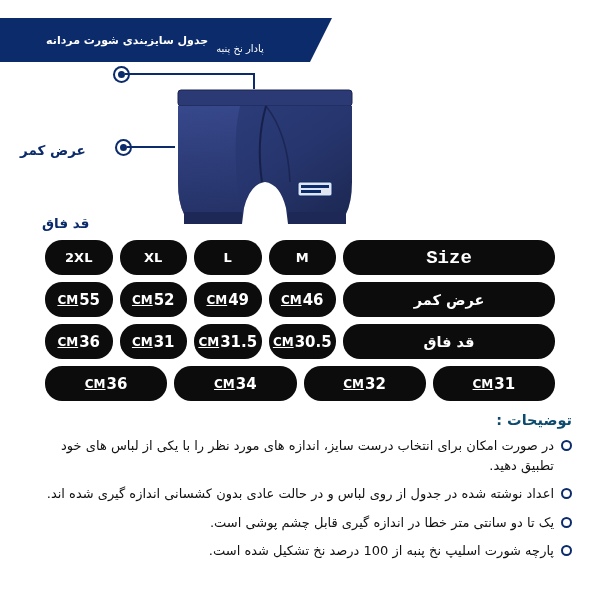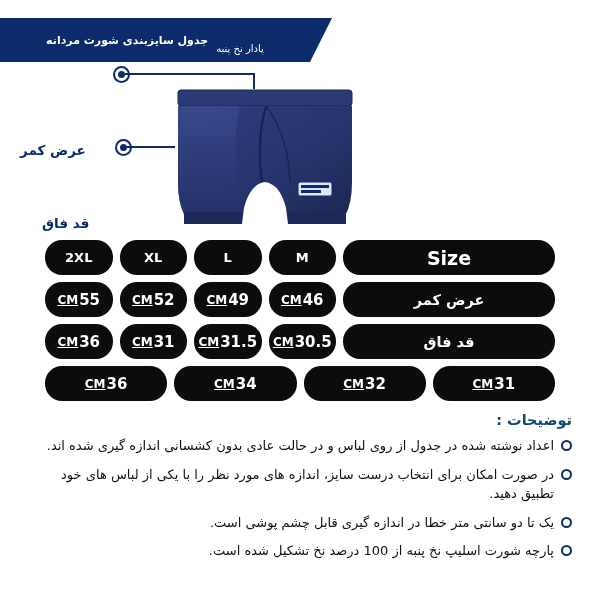--- a/index.html
+++ b/index.html
@@ -117,21 +117,21 @@
   .cell.label {
     flex: 0 0 212px;
     font-size: 14.5px;
   }
   .cell.val {
     flex: 1 1 0;
   }
   .cell.head {
     font-size: 13px;
   }
-  .cell.label.head { font-size: 19px; }
+  .cell.label.head { font-size: 19px; font-family: Liberation Mono, monospace; }
   .unit {
     font-size: 12px;
     font-weight: bold;
     vertical-align: super;
     margin-right: 1px;
     text-decoration: underline;
   }
 
   
   .notes {
@@ -289,25 +289,25 @@
         <span class="unit">CM</span>
       </div>
   </div>
 </div>
 
 <div class="notes">
   <div class="notes-title">توضیحات :</div>
 
   <div class="note">
     <span class="bullet"></span>
-    <span class="note-text">اعداد نوشته شده در جدول از روی لباس و در حالت عادی بدون کشسانی اندازه گیری شده اند.</span>
+    <span class="note-text">در صورت امکان برای انتخاب درست سایز، اندازه های مورد نظر را با یکی از لباس های خود تطبیق دهید.</span>
   </div>
   <div class="note">
     <span class="bullet"></span>
-    <span class="note-text">در صورت امکان برای انتخاب درست سایز، اندازه های مورد نظر را با یکی از لباس های خود تطبیق دهید.</span>
+    <span class="note-text">اعداد نوشته شده در جدول از روی لباس و در حالت عادی بدون کشسانی اندازه گیری شده اند.</span>
   </div>
   <div class="note">
     <span class="bullet"></span>
     <span class="note-text">یک تا دو سانتی متر خطا در اندازه گیری قابل چشم پوشی است.</span>
   </div>
   <div class="note">
     <span class="bullet"></span>
     <span class="note-text">پارچه شورت اسلیپ نخ پنبه از 100 درصد نخ تشکیل شده است.</span>
   </div>
 </div>

